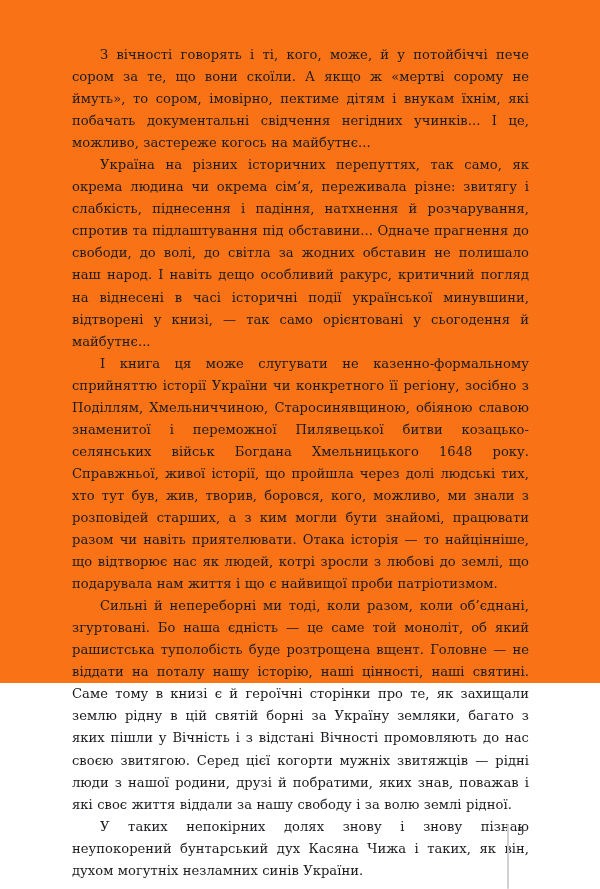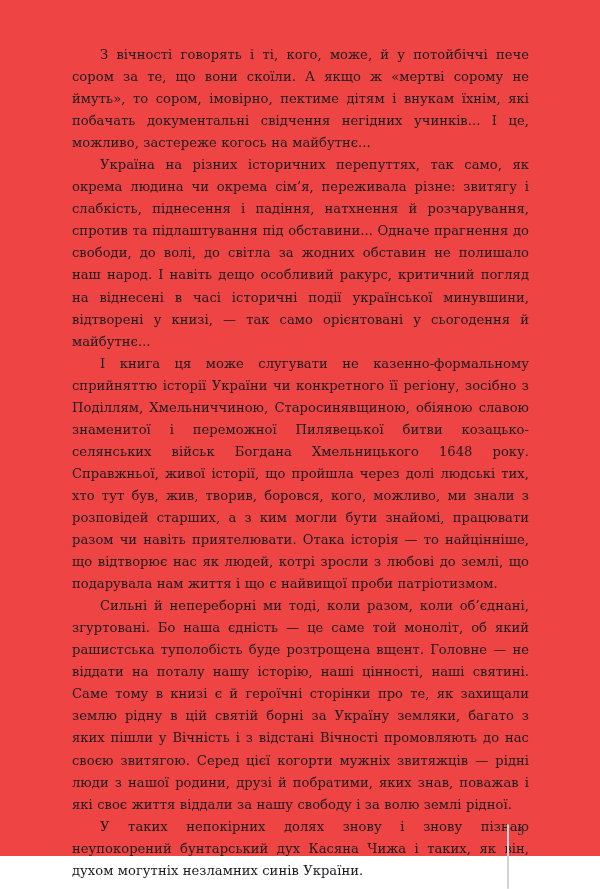--- a/index.html
+++ b/index.html
@@ -12,22 +12,22 @@
     background: #ffffff;
     font-family: "DejaVu Serif", "Liberation Serif", serif;
     overflow: hidden;
     position: relative;
   }
 
   #page {
     position: absolute;
     left: 0; top: 0;
     width: 600px;
-    height: 856px;
-    background: #ef4444;
+    height: 683px;
+    background: #f97316;
   }
 
   
   #text-column {
     position: absolute;
     left: 72px;
     top: 44px;
     width: 457px;
   }
 

